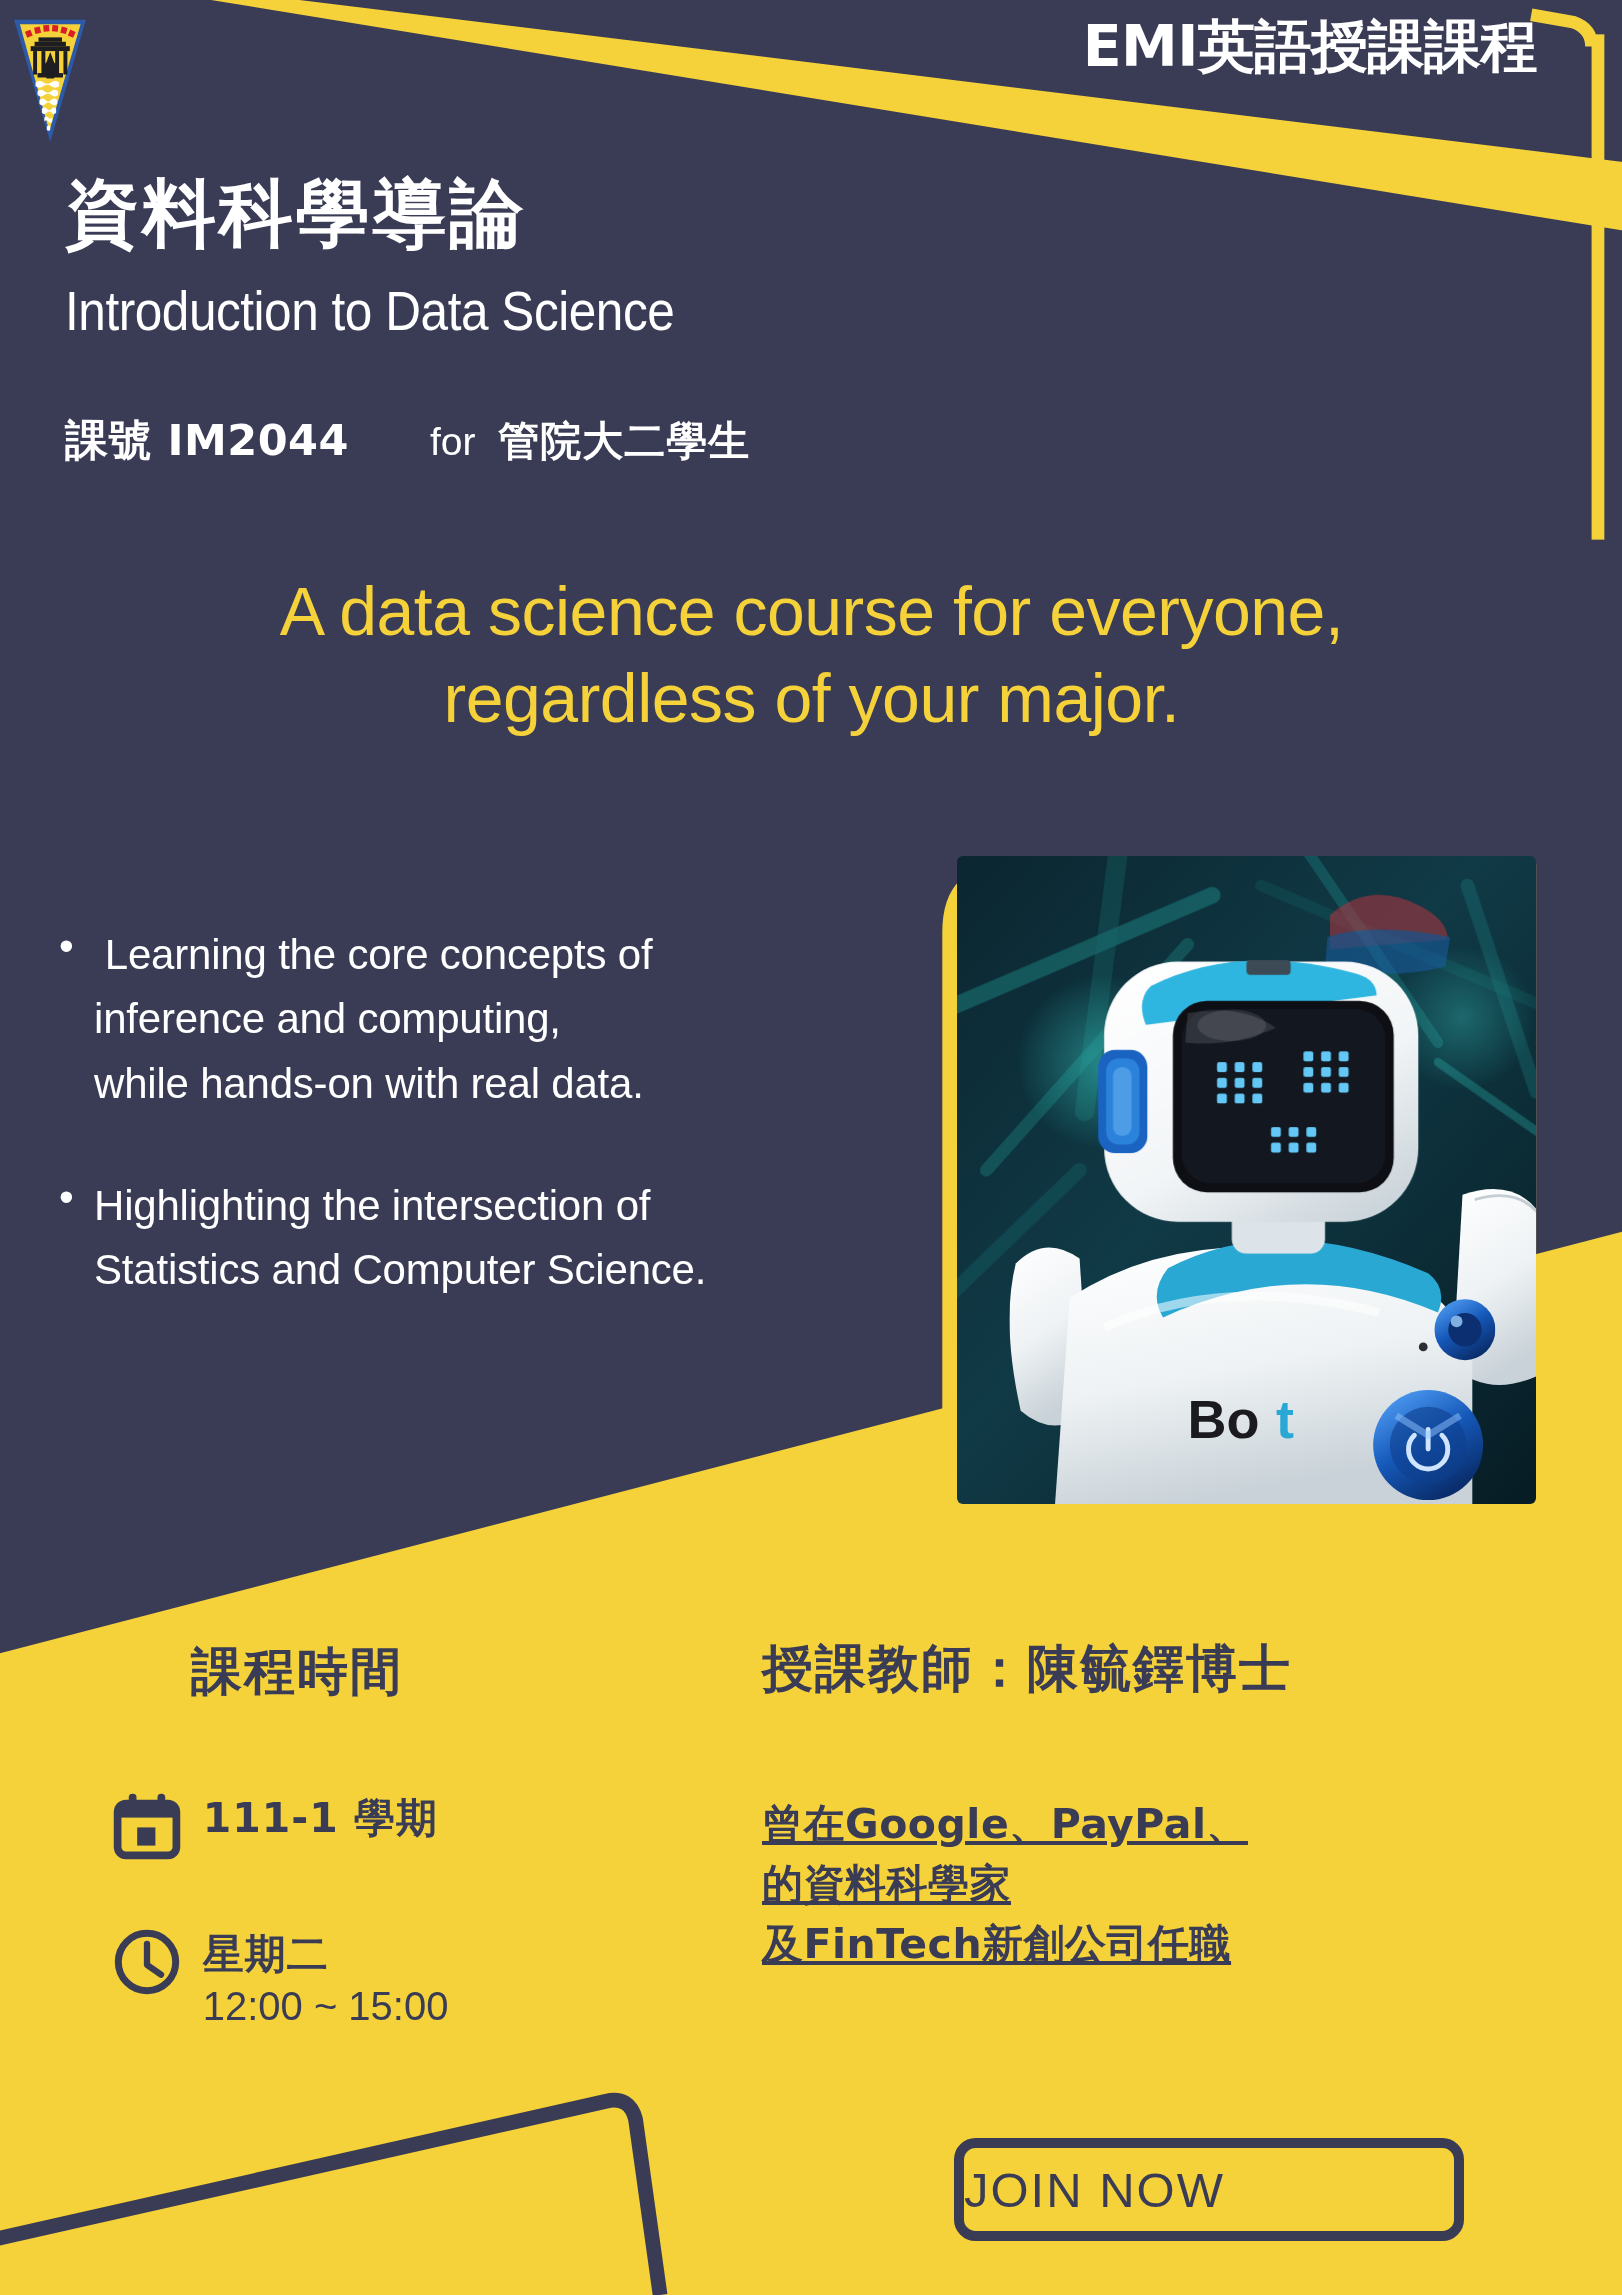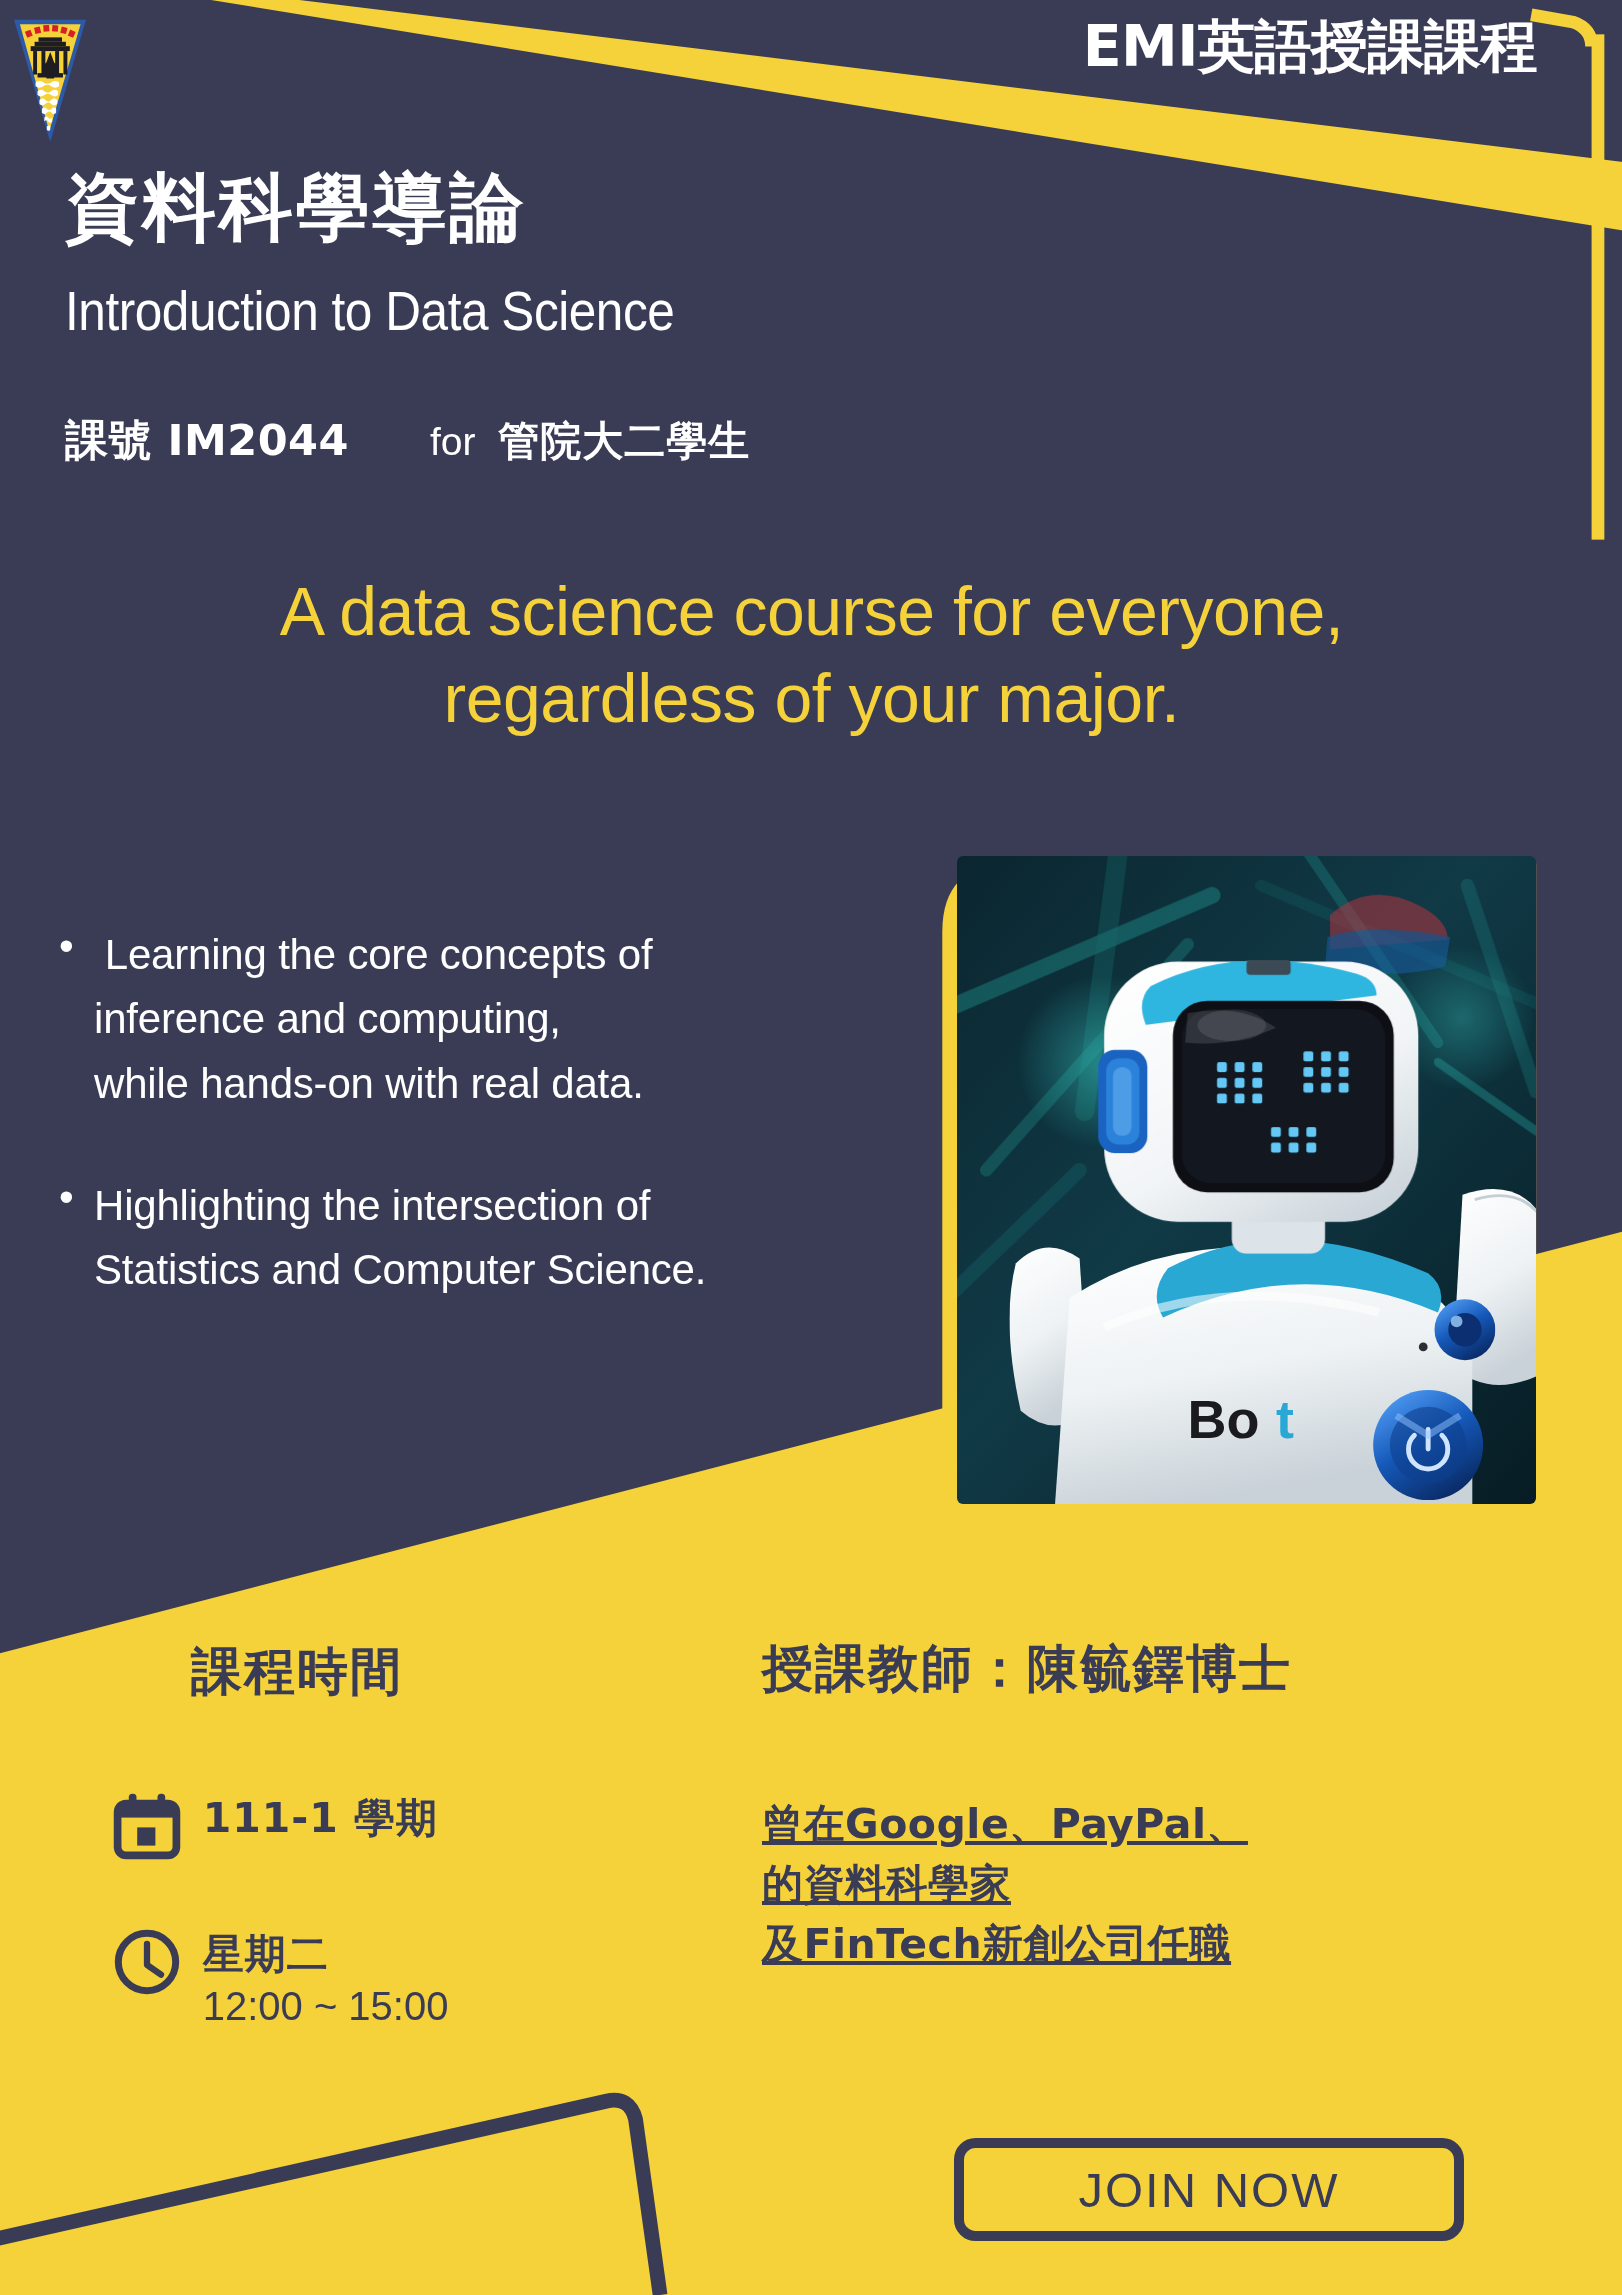--- a/index.html
+++ b/index.html
@@ -24,21 +24,21 @@
 
   
   .emi-label {
     position:absolute; right:86px; top:8.8px;
     font-size:57px; font-weight:bold; color:#ffffff;
     letter-spacing:-0.5px; white-space:nowrap;
     font-family:"DejaVu Sans","Liberation Sans",sans-serif;
   }
   
   .title-zh {
-    position:absolute; left:65px; top:159px;
+    position:absolute; left:65px; top:165px;
     font-size:74px; font-weight:bold; color:#ffffff;
     letter-spacing:2.9px; white-space:nowrap;
     font-family:"DejaVu Sans","Liberation Sans",sans-serif;
   }
   .title-en {
     position:absolute; left:65px; top:279px;
     font-size:55px; color:#ffffff; font-weight:400;
     letter-spacing:-0.5px; white-space:nowrap;
     transform:scaleX(0.9); transform-origin:left top;
   }
@@ -124,21 +124,21 @@
     font-family:"DejaVu Sans","Liberation Sans",sans-serif;
     text-decoration:underline;
   }
   .teacher-bio span { display:block; white-space:nowrap; }
 
   .join-btn {
     position:absolute; left:954px; top:2138px;
     width:510px; height:103px;
     border:10.8px solid #3a3c56; border-radius:21.6px;
     background:transparent;
-    display:flex; align-items:center; justify-content:center;
+    display:flex; align-items:center; 
     cursor:pointer;
   }
   .join-btn-label {
     font-size:49px; color:#3a3c56; font-weight:400;
     letter-spacing:2px;
   }
 </style>
 </head>
 <body>
 

